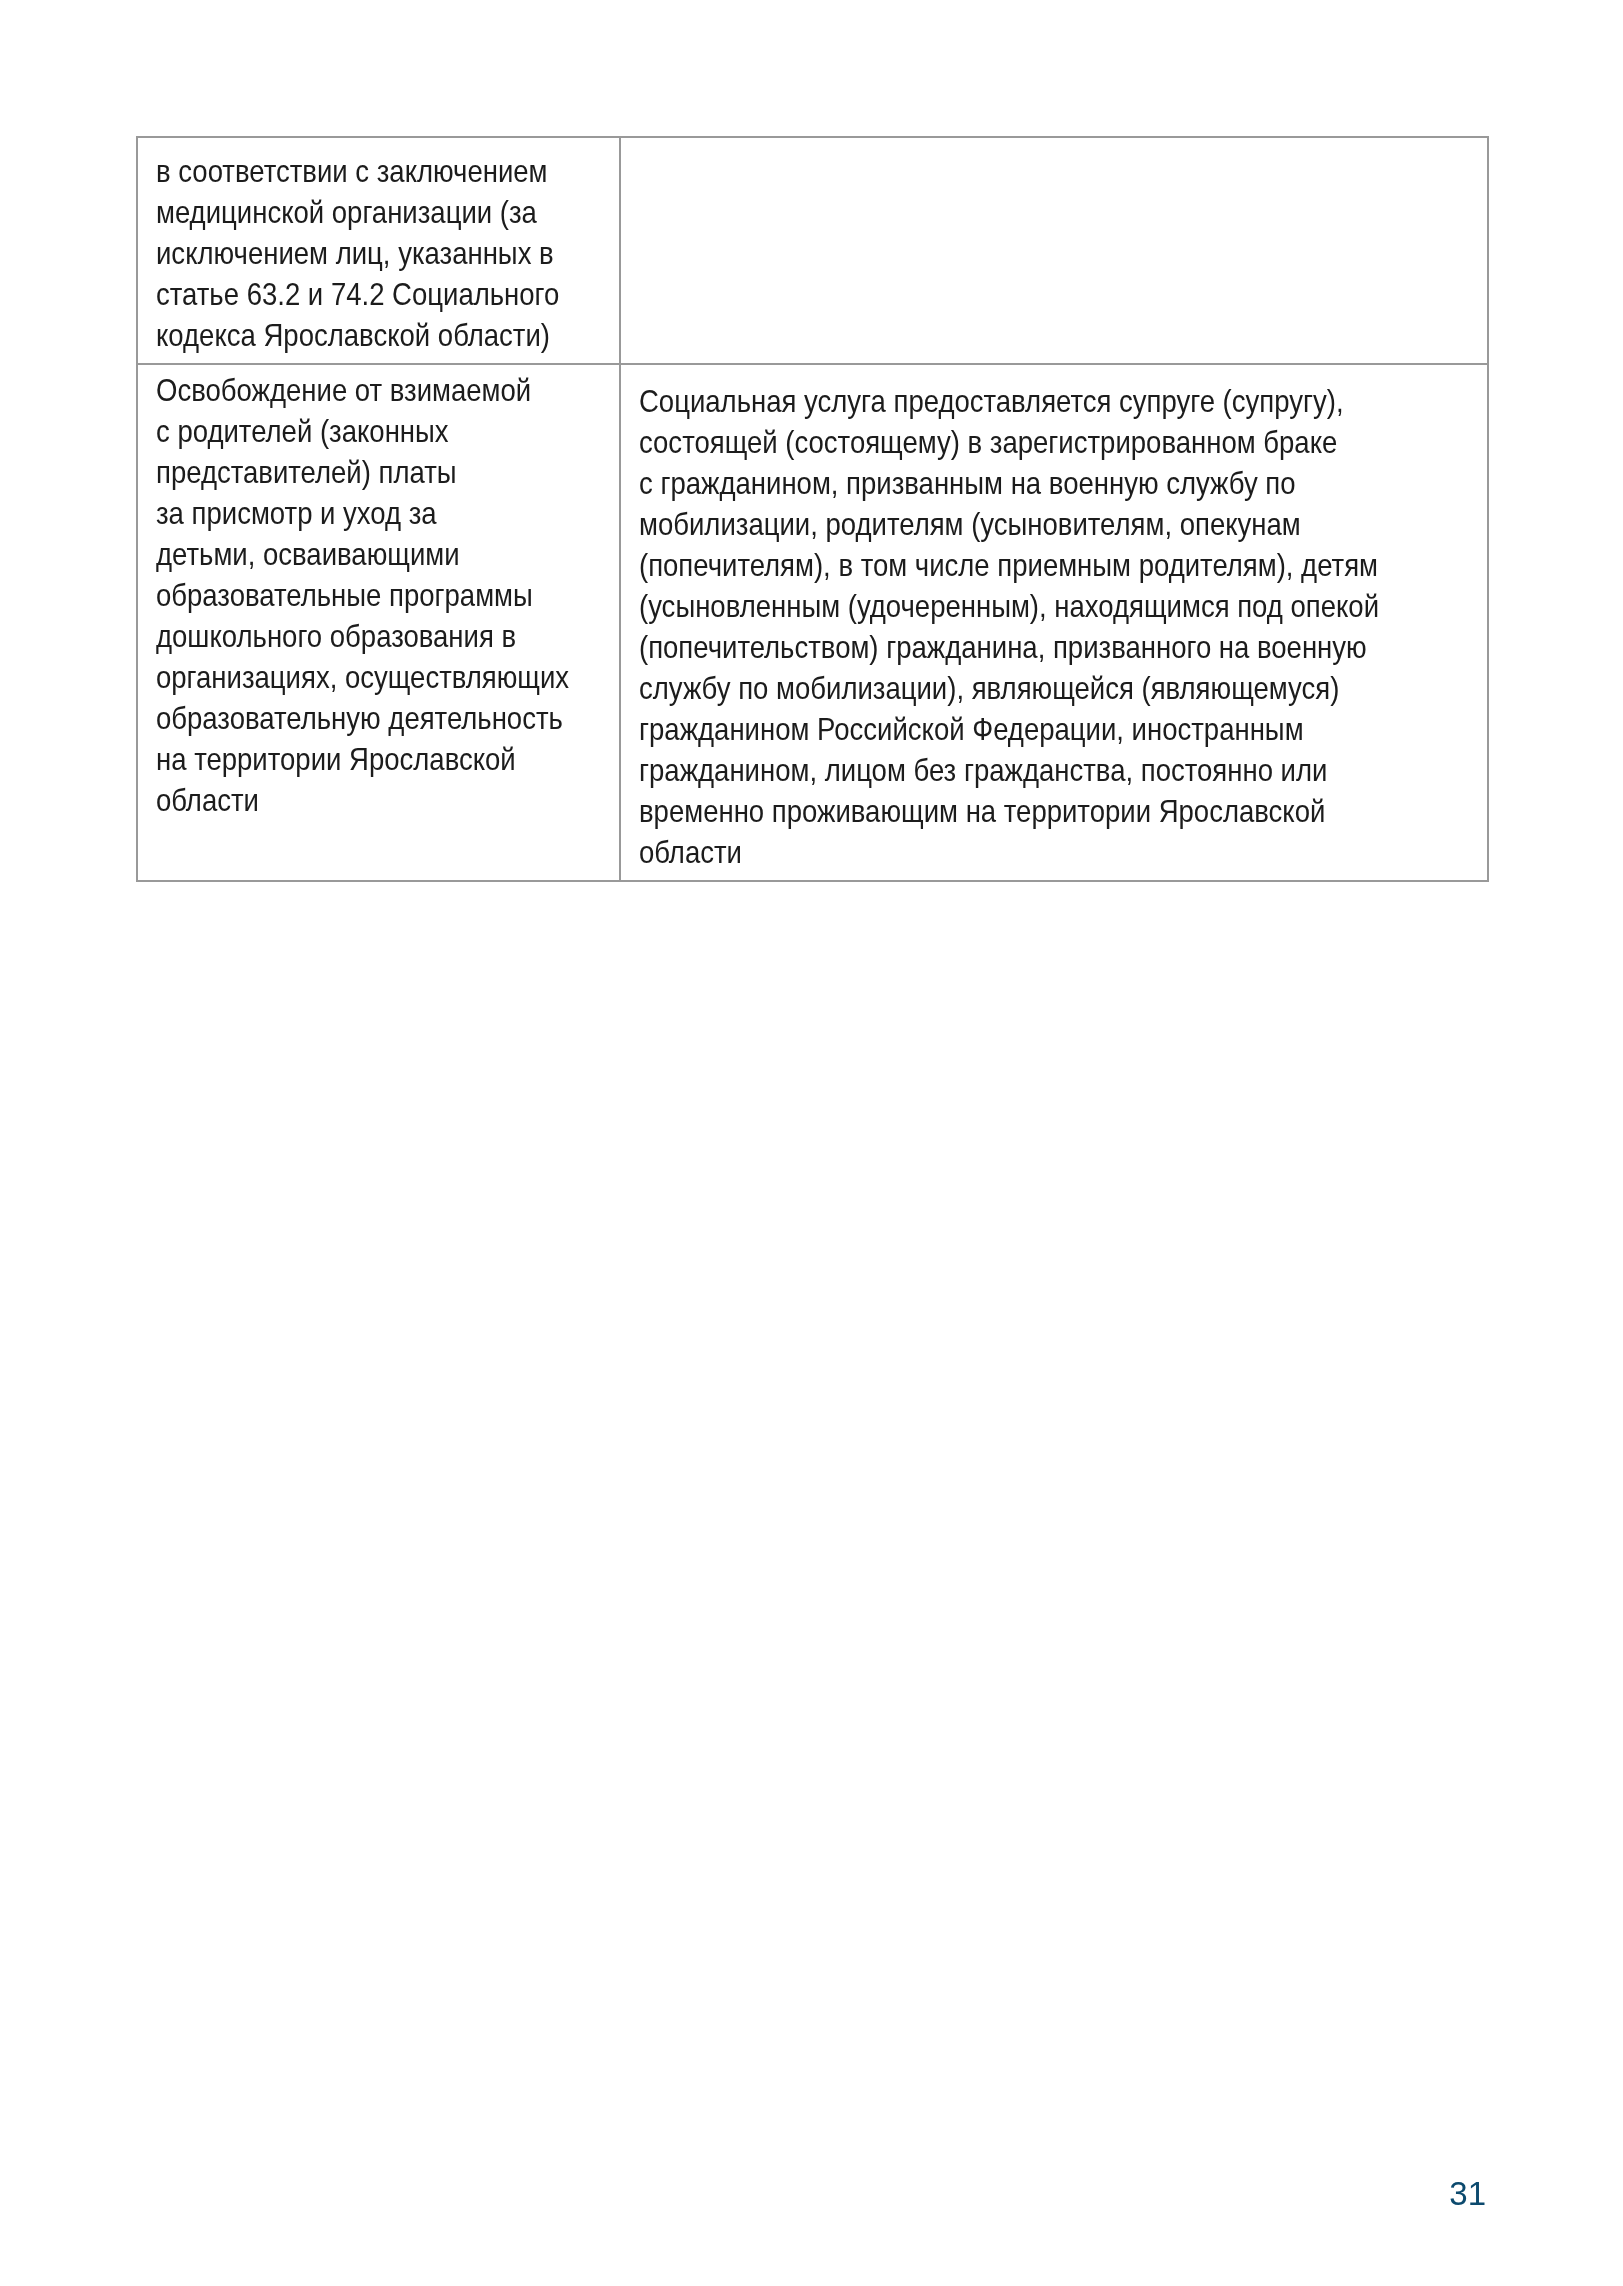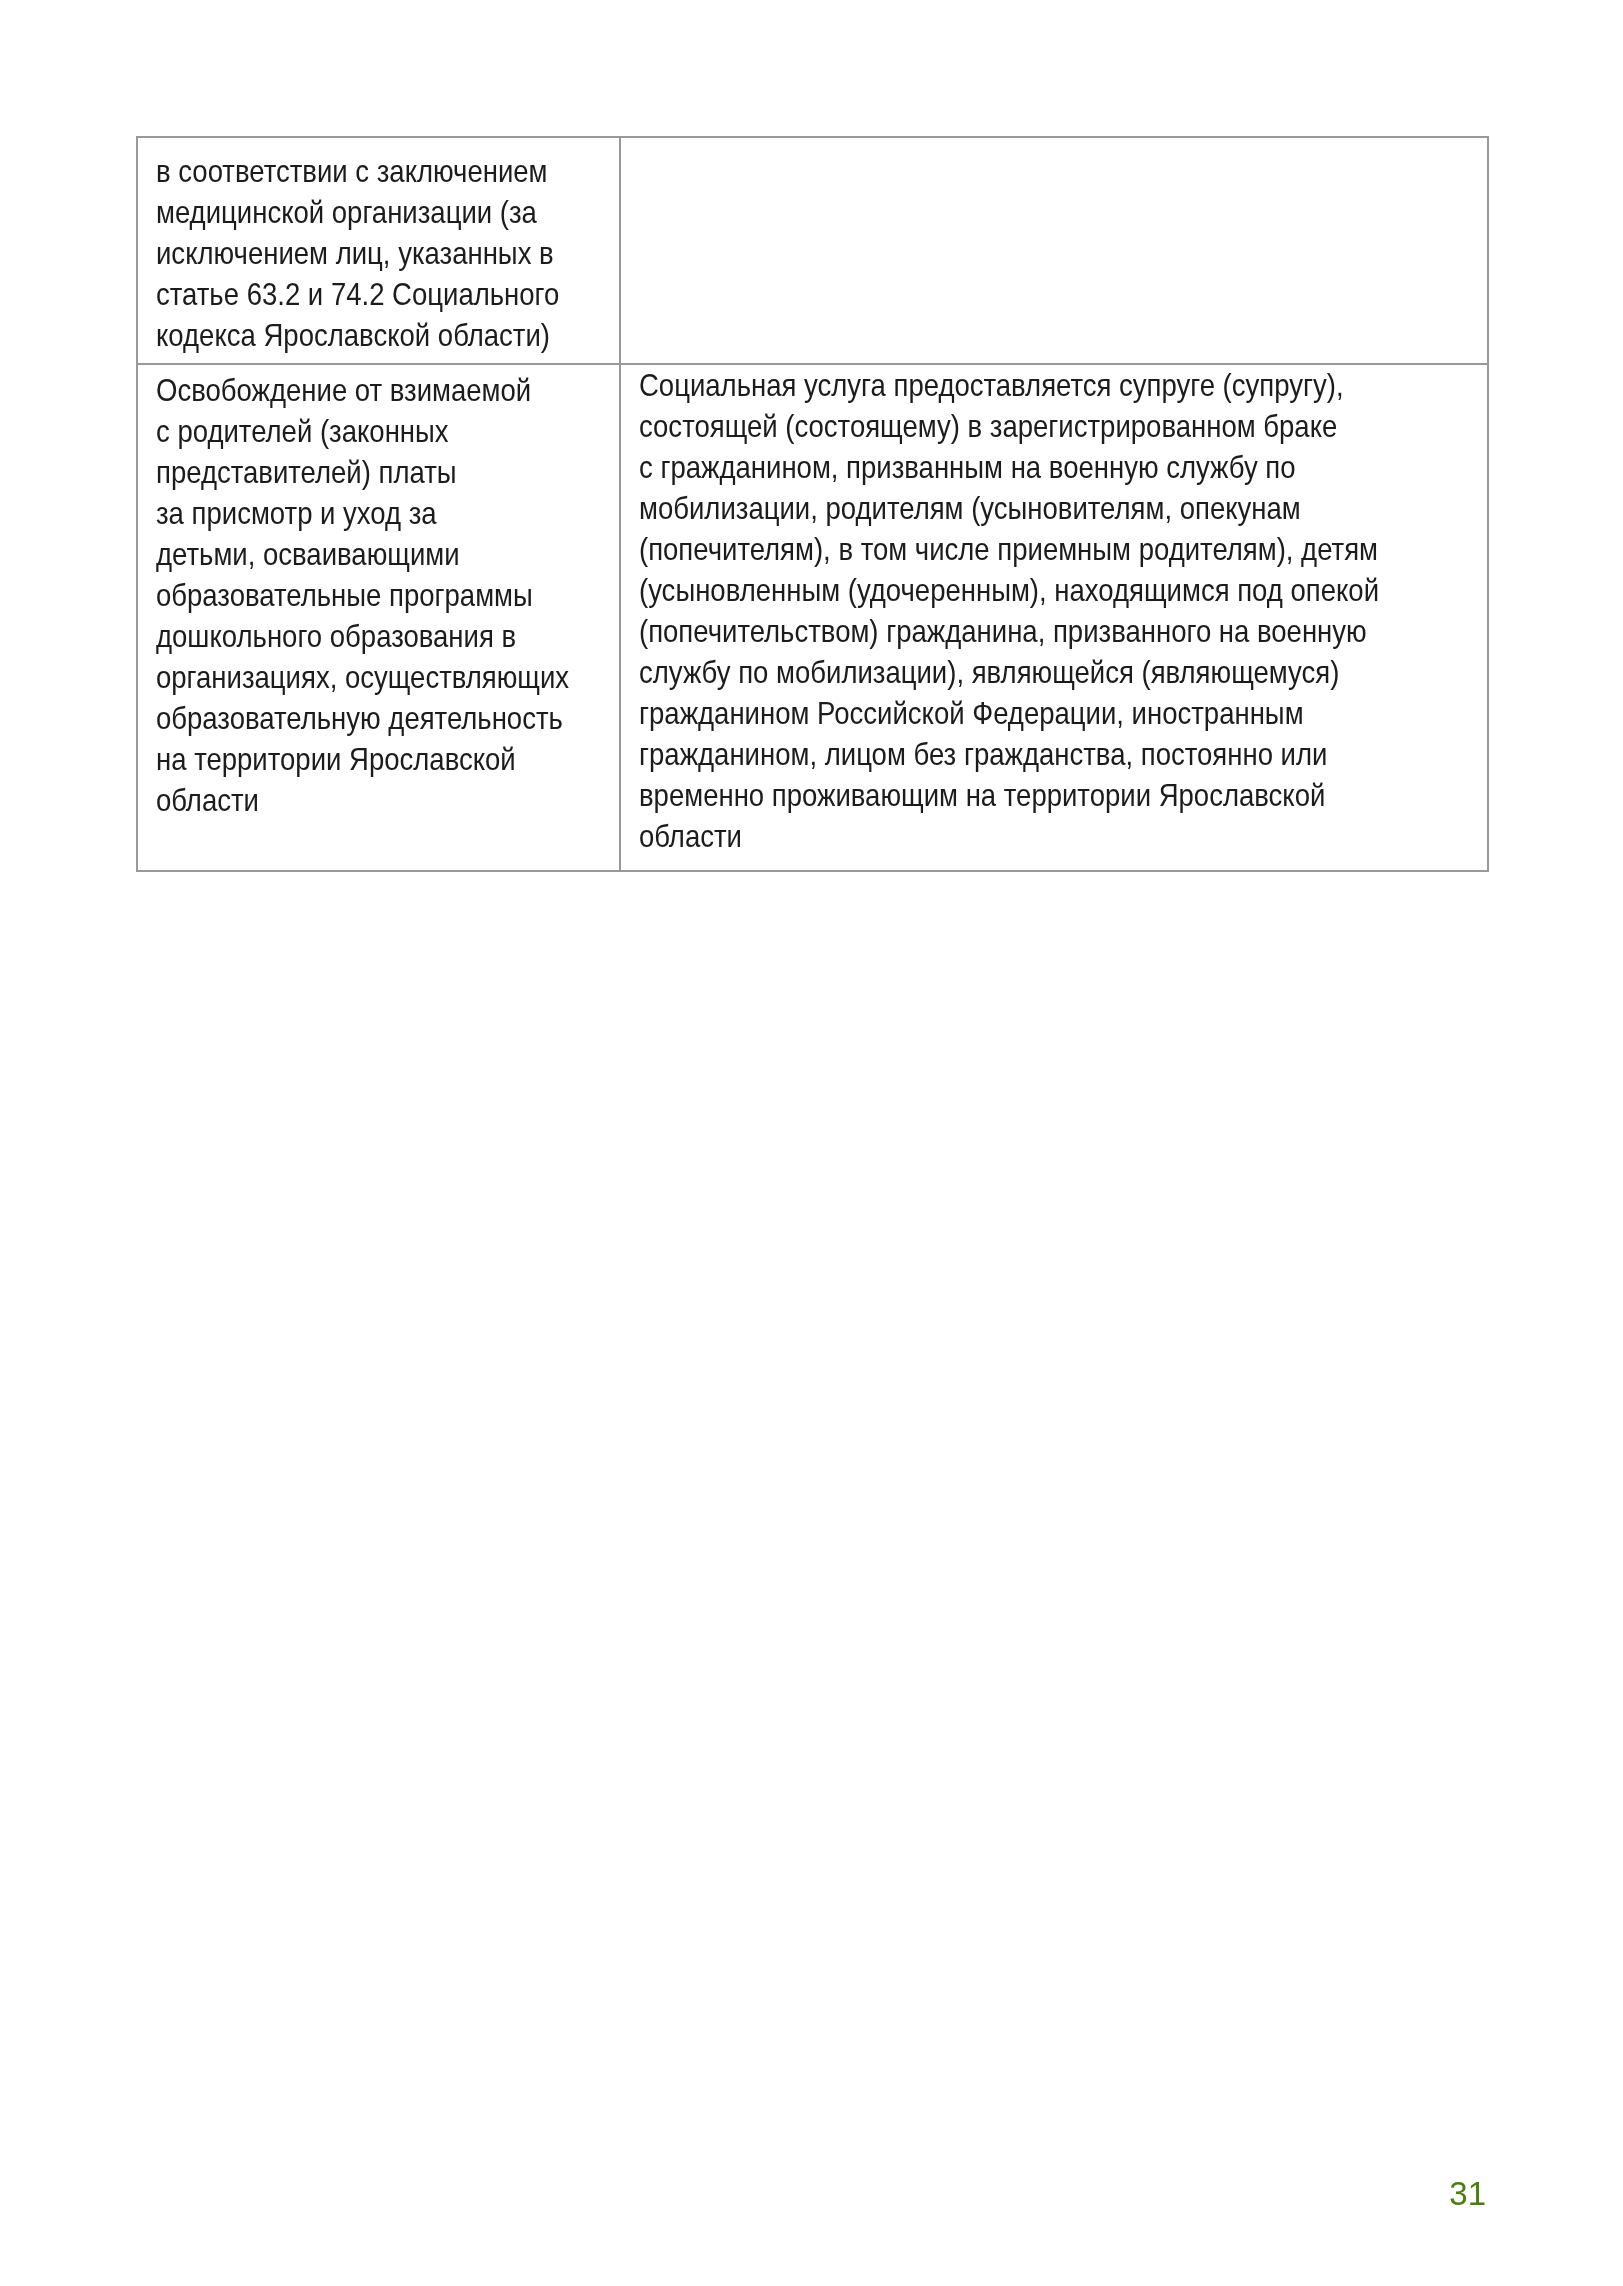--- a/index.html
+++ b/index.html
@@ -45,21 +45,21 @@
     transform: scaleX(0.86);
     transform-origin: 0 0;
     letter-spacing: 0px;
   }
   .page-number {
     position: absolute;
     top: 2173px;
     right: 138px;
     font-size: 33px;
     line-height: 41px;
-    color: #4d7c0f;
+    color: #0c4a6e;
     text-align: right;
   }
 </style>
 </head>
 <body>
 
 <div class="page">
 
   <table class="doc-table">
     <colgroup>
@@ -93,21 +93,21 @@
 детьми, осваивающими
 образовательные программы
 дошкольного образования в
 организациях, осуществляющих
 образовательную деятельность
 на территории Ярославской
 области</div>
           </div>
         </td>
         <td>
-          <div class="cell-inner" style="padding-top:0;">
+          <div class="cell-inner" style="padding-top:16px;">
             <div class="cell-text">Социальная услуга предоставляется супруге (супругу),
 состоящей (состоящему) в зарегистрированном браке
 с гражданином, призванным на военную службу по
 мобилизации, родителям (усыновителям, опекунам
 (попечителям), в том числе приемным родителям), детям
 (усыновленным (удочеренным), находящимся под опекой
 (попечительством) гражданина, призванного на военную
 службу по мобилизации), являющейся (являющемуся)
 гражданином Российской Федерации, иностранным
 гражданином, лицом без гражданства, постоянно или

